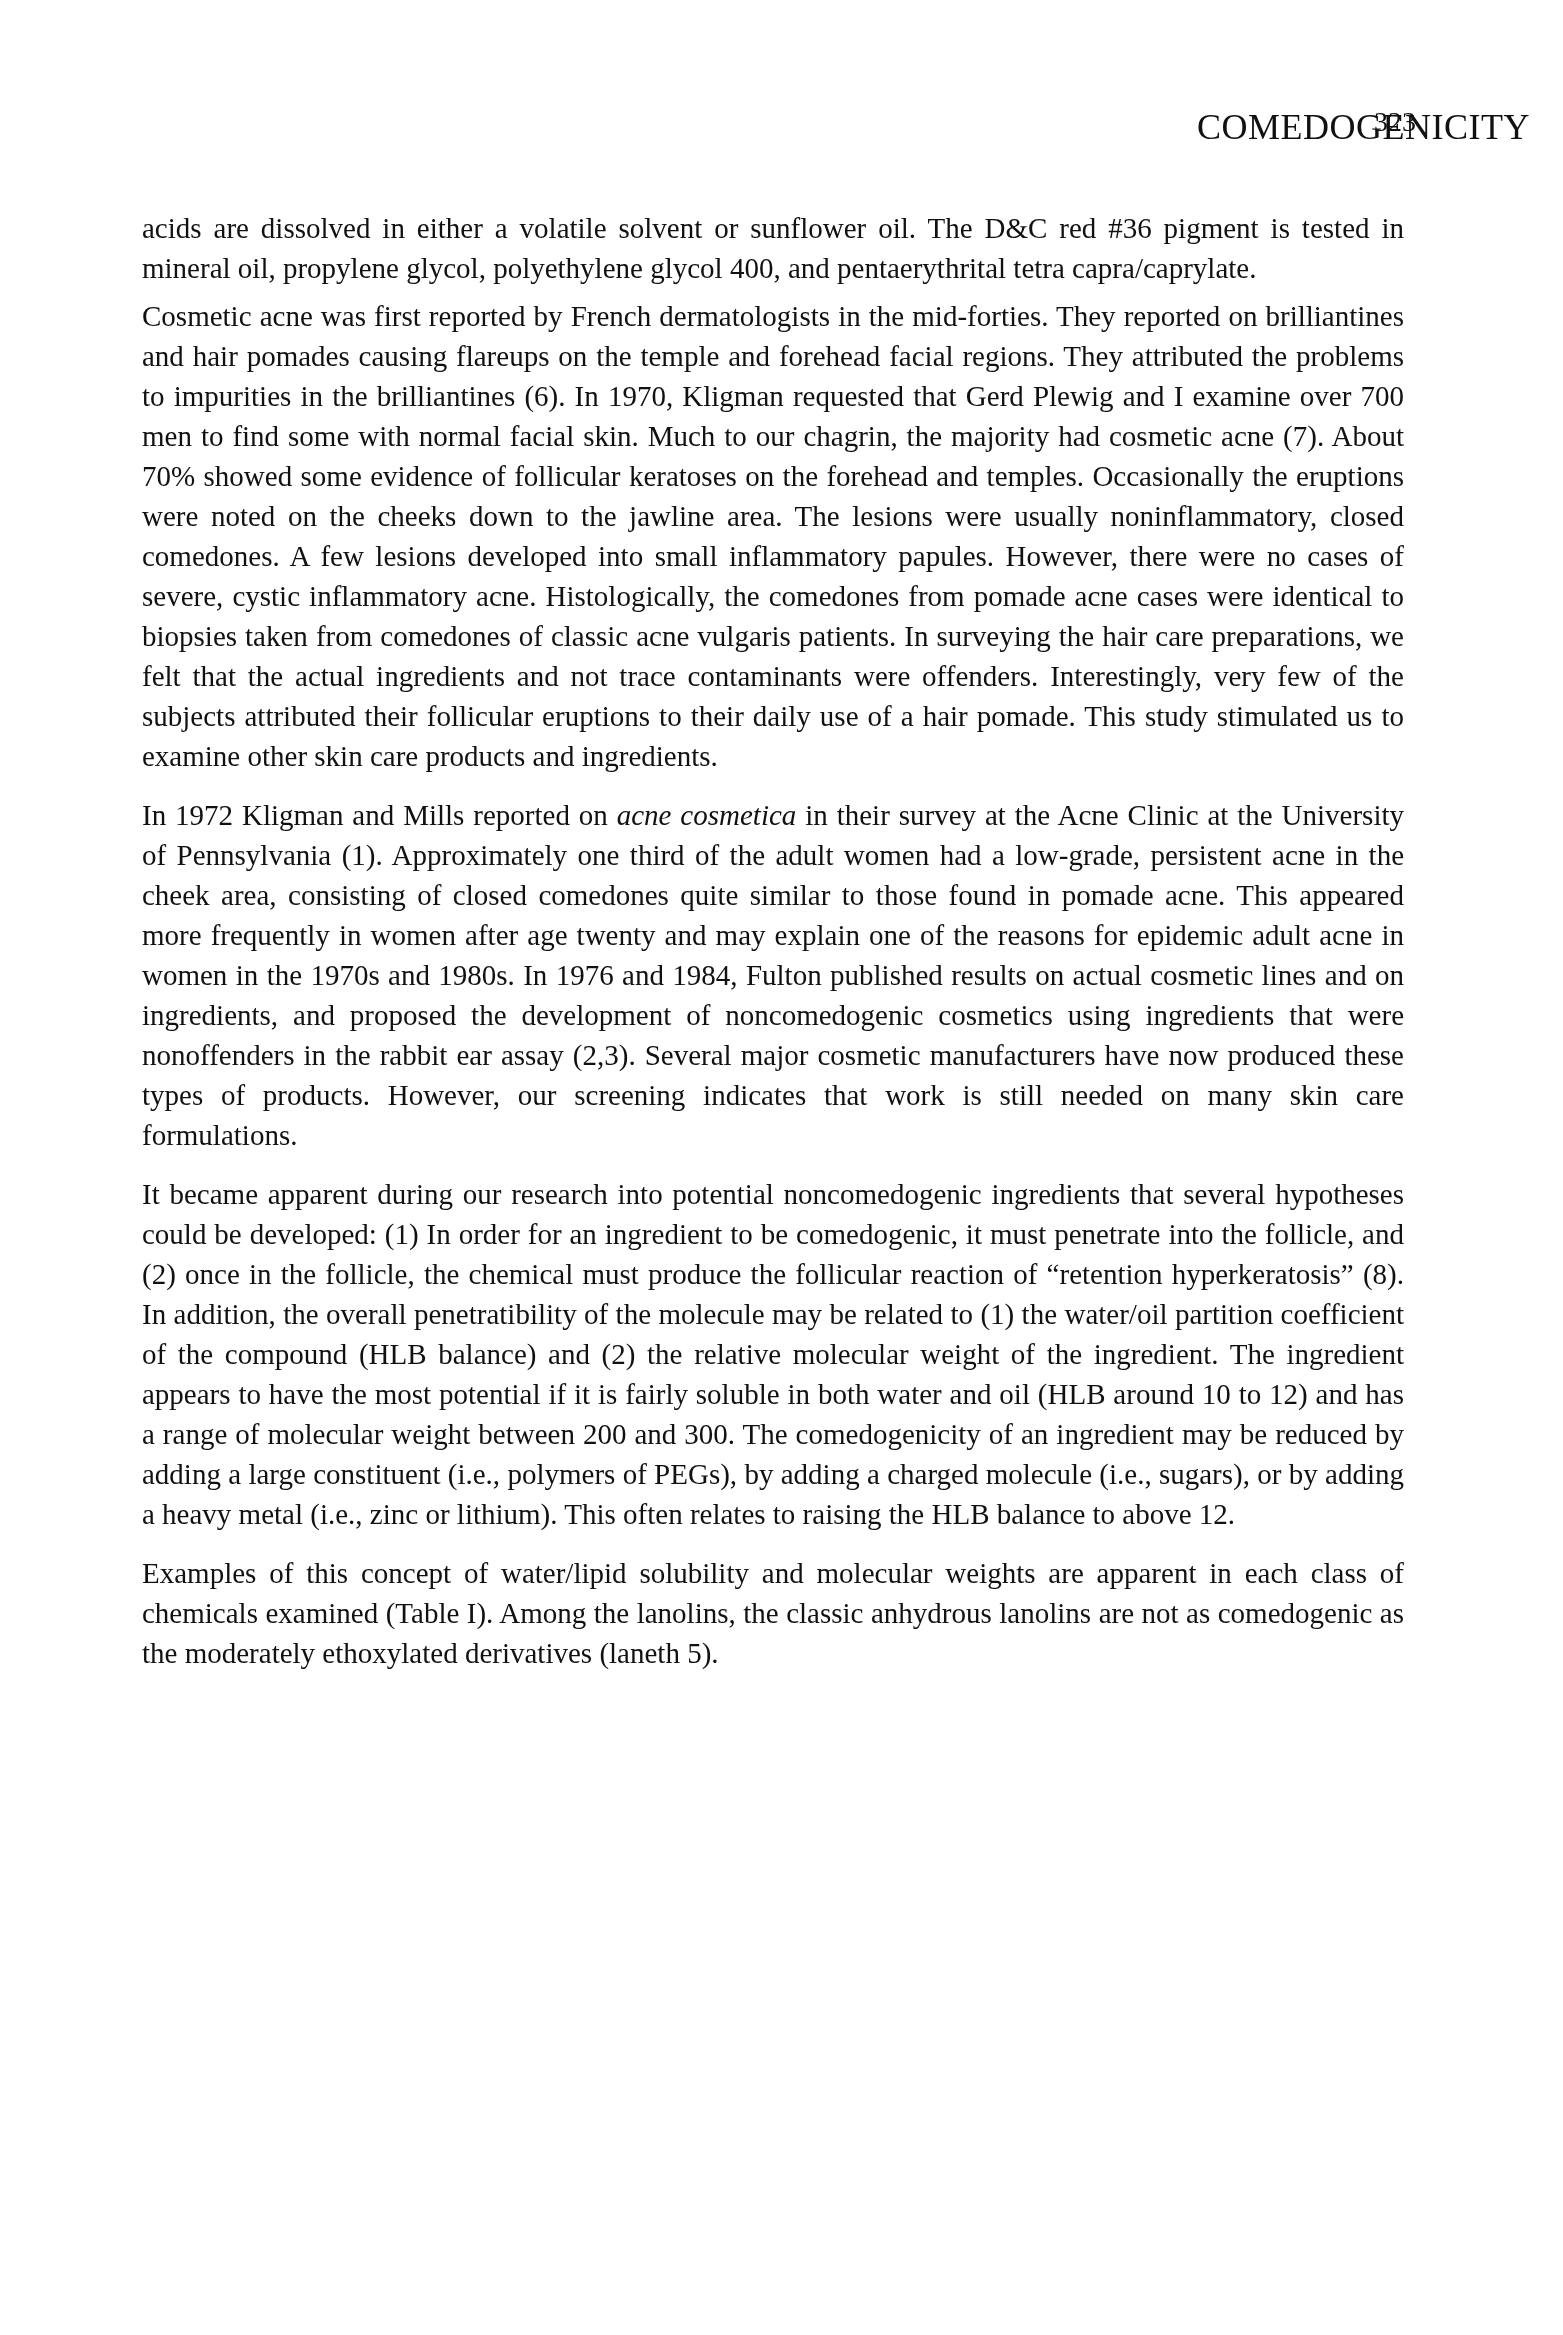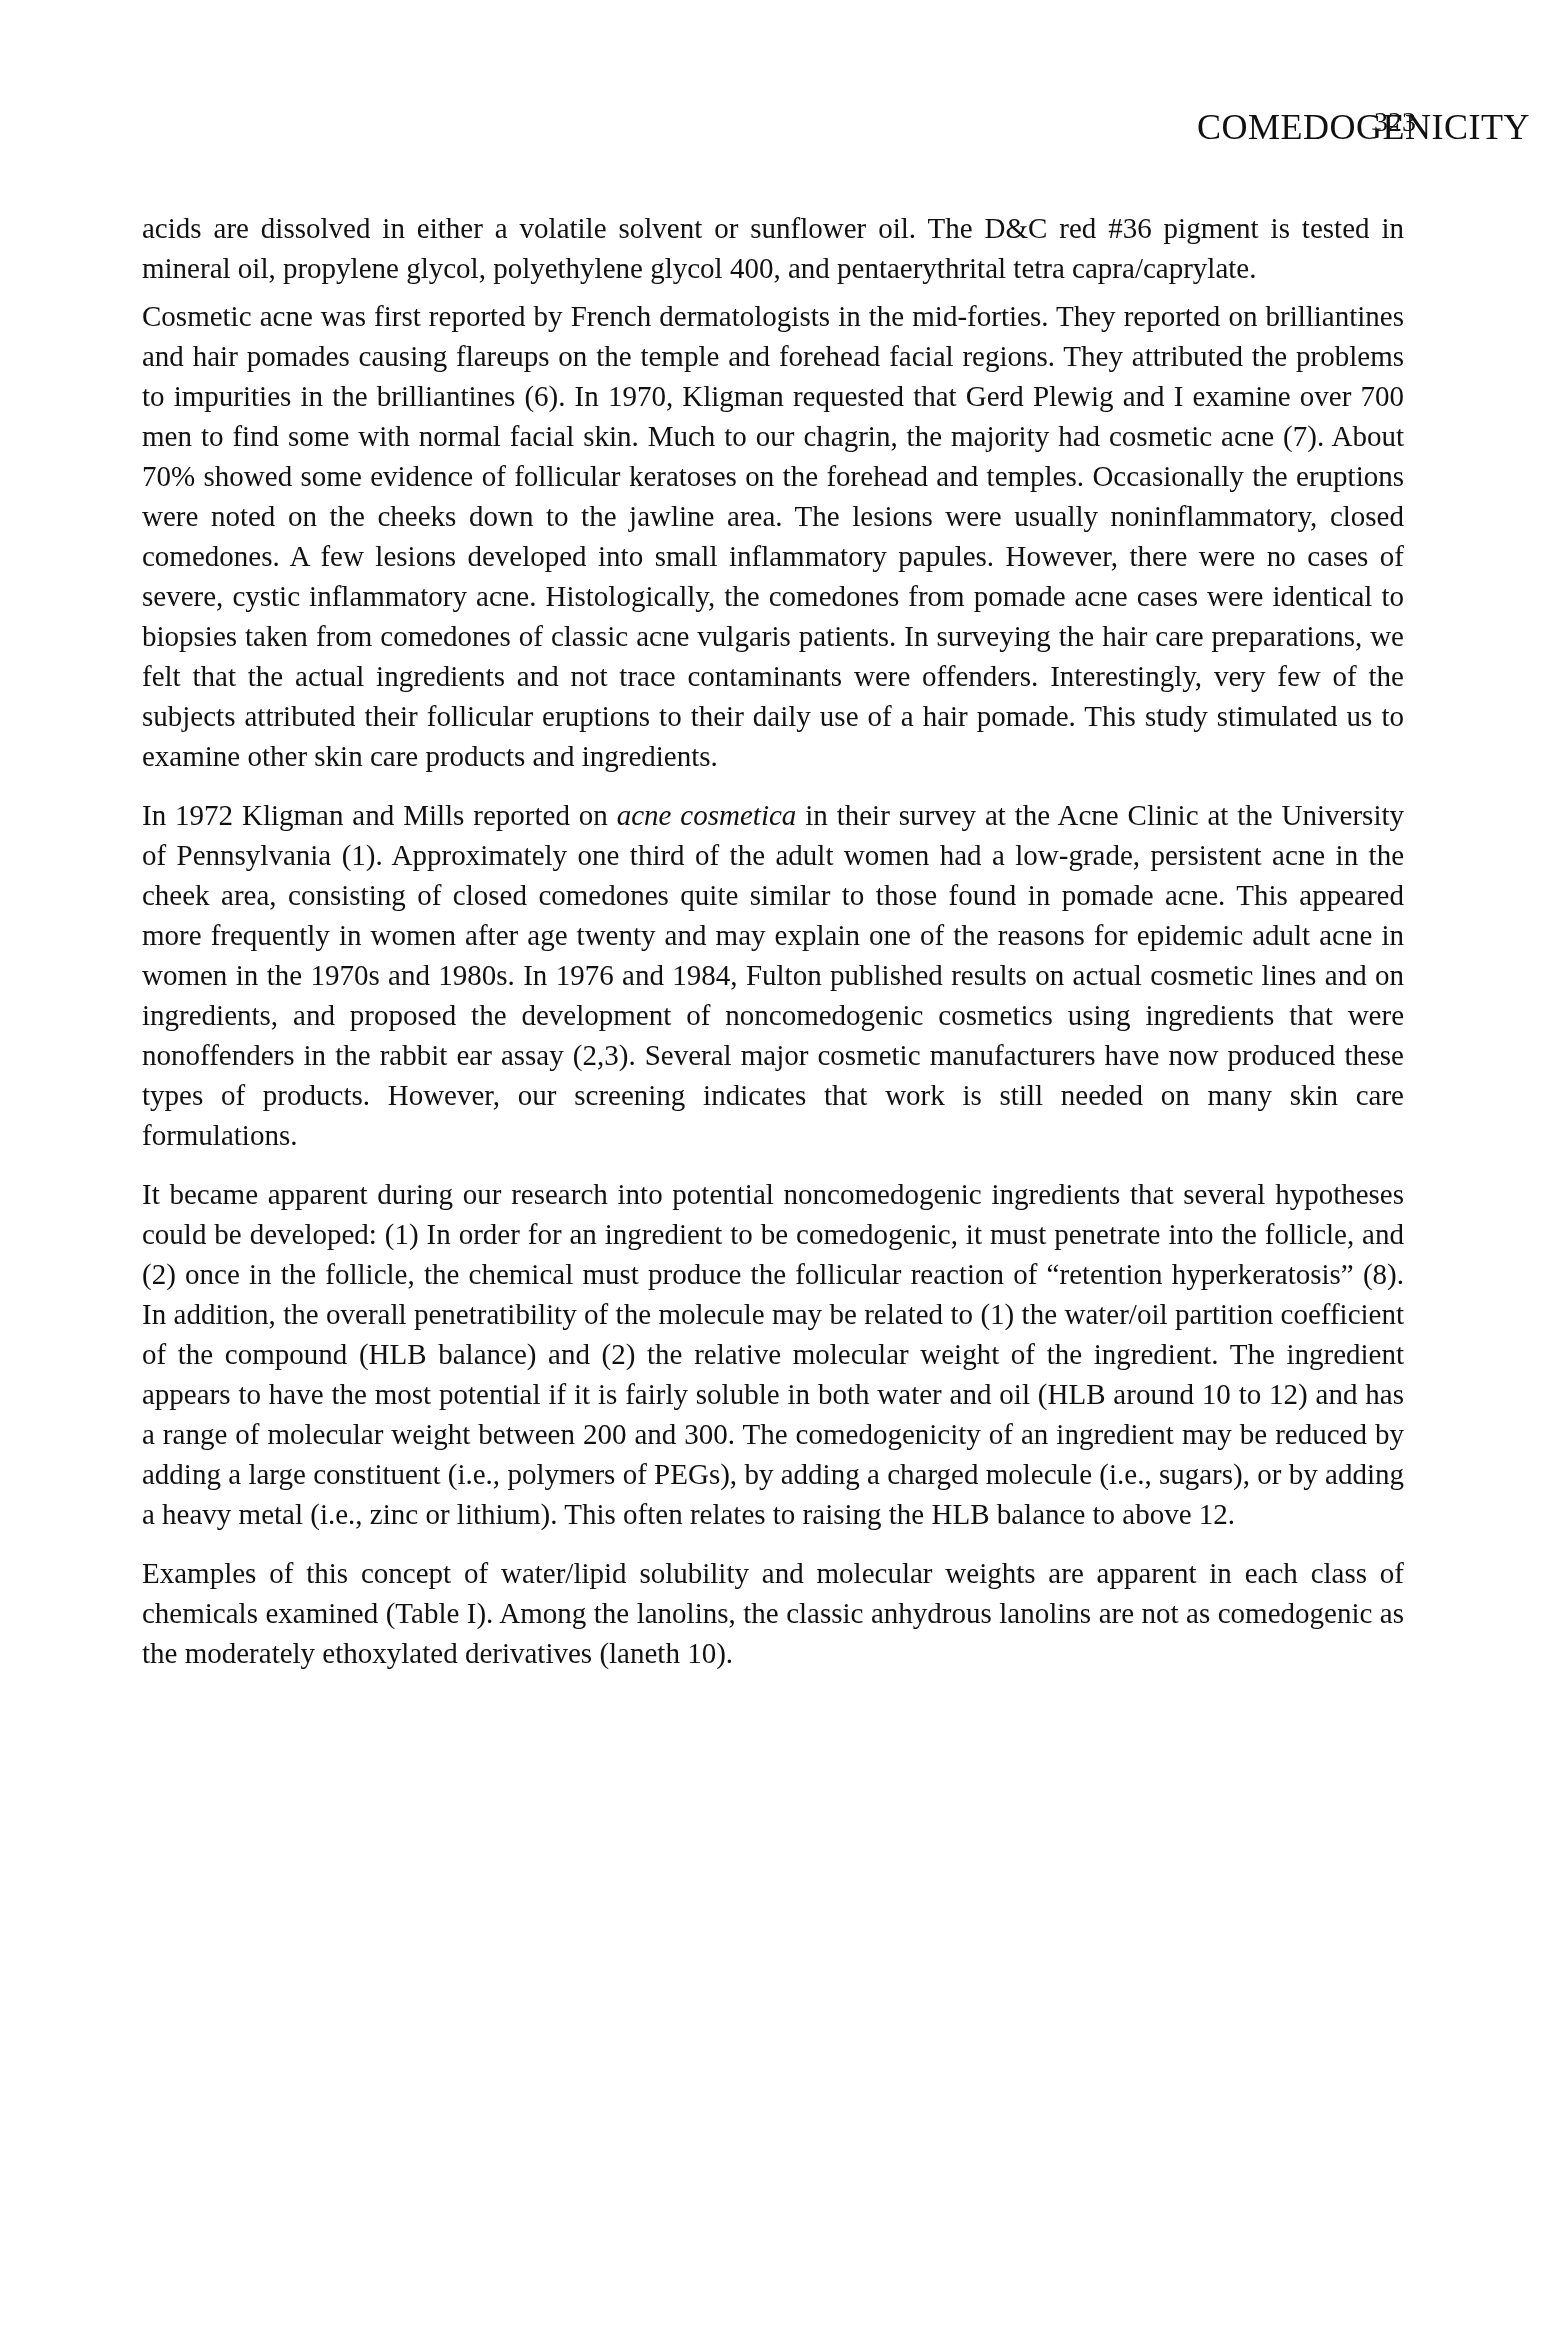--- a/index.html
+++ b/index.html
@@ -72,15 +72,15 @@
 <div class="body-text">
   <p class="para p0">acids are dissolved in either a volatile solvent or sunflower oil. The D&amp;C red #36 pigment is tested in mineral oil, propylene glycol, polyethylene glycol 400, and pen­taerythrital tetra capra/caprylate.</p>
 
 
   <p class="para">Cosmetic acne was first reported by French dermatologists in the mid-forties. They reported on brilliantines and hair pomades causing flareups on the temple and forehead facial regions. They attributed the problems to impurities in the brilliantines (6). In 1970, Kligman requested that Gerd Plewig and I examine over 700 men to find some with normal facial skin. Much to our chagrin, the majority had cosmetic acne (7). About 70% showed some evidence of follicular keratoses on the forehead and temples. Occasionally the eruptions were noted on the cheeks down to the jawline area. The lesions were usually noninflammatory, closed comedones. A few lesions developed into small inflammatory papules. However, there were no cases of severe, cystic inflamma­tory acne. Histologically, the comedones from pomade acne cases were identical to biopsies taken from comedones of classic acne vulgaris patients. In surveying the hair care preparations, we felt that the actual ingredients and not trace contaminants were offenders. Interestingly, very few of the subjects attributed their follicular eruptions to their daily use of a hair pomade. This study stimulated us to examine other skin care products and ingredients.</p>
 
   <p class="para"><span>In 1972 Kligman and Mills reported on </span><em>acne cosmetica</em><span> in their survey at the Acne Clinic at the University of Pennsylvania (1). Approximately one third of the adult women had a low-grade, persistent acne in the cheek area, consisting of closed comedones quite similar to those found in pomade acne. This appeared more frequently in women after age twenty and may explain one of the reasons for epidemic adult acne in women in the 1970s and 1980s. In 1976 and 1984, Fulton published results on actual cosmetic lines and on ingredients, and proposed the development of noncomedogenic cosmetics using ingredients that were nonoffenders in the rabbit ear assay (2,3). Several major cosmetic manufacturers have now produced these types of products. However, our screening indicates that work is still needed on many skin care formulations.</span></p>
 
   <p class="para">It became apparent during our research into potential noncomedogenic ingredients that several hypotheses could be developed: (1) In order for an ingredient to be comedogenic, it must penetrate into the follicle, and (2) once in the follicle, the chemical must produce the follicular reaction of “retention hyperkeratosis” (8). In addition, the overall penetratibility of the molecule may be related to (1) the water/oil partition coefficient of the compound (HLB balance) and (2) the relative molecular weight of the ingredient. The ingredient appears to have the most potential if it is fairly soluble in both water and oil (HLB around 10 to 12) and has a range of molecular weight between 200 and 300. The comedogenicity of an ingredient may be reduced by adding a large constituent (i.e., polymers of PEGs), by adding a charged molecule (i.e., sugars), or by adding a heavy metal (i.e., zinc or lithium). This often relates to raising the HLB balance to above 12.</p>
 
-  <p class="para">Examples of this concept of water/lipid solubility and molecular weights are apparent in each class of chemicals examined (Table I). Among the lanolins, the classic anhydrous lanolins are not as comedogenic as the moderately ethoxylated derivatives (laneth 10).</p>
+  <p class="para">Examples of this concept of water/lipid solubility and molecular weights are apparent in each class of chemicals examined (Table I). Among the lanolins, the classic anhydrous lanolins are not as comedogenic as the moderately ethoxylated derivatives (laneth 5).</p>
 </div>
 
 
 </body></html>

